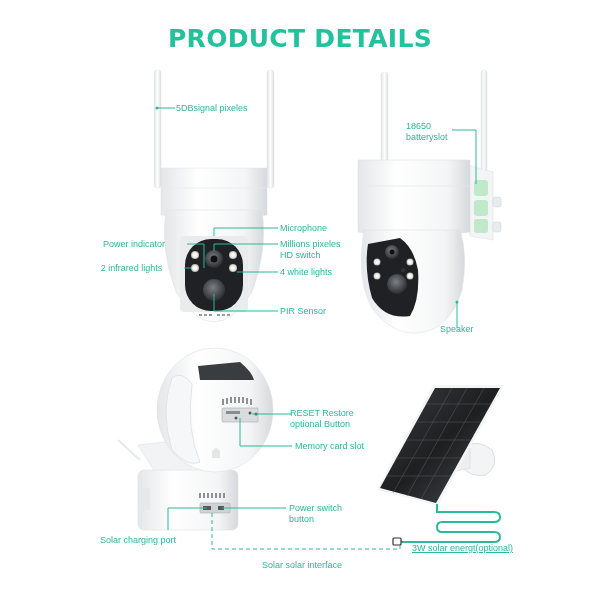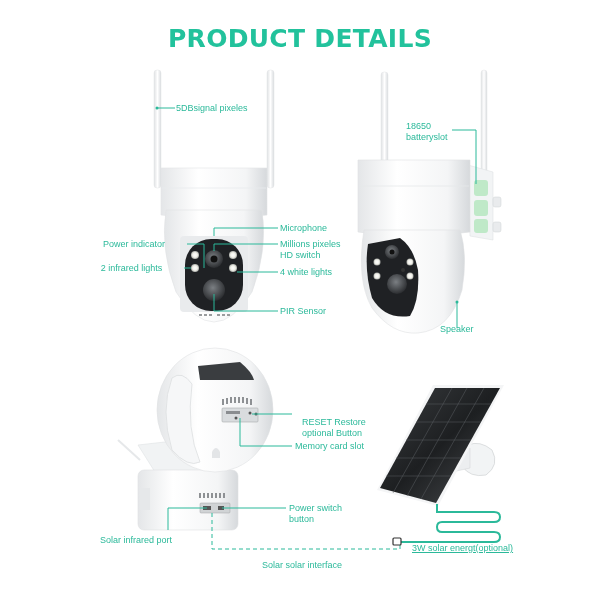--- a/index.html
+++ b/index.html
@@ -195,27 +195,27 @@
 <div class="lbl r" style="left:80px;top:263px;width:103px;">2 infrared lights</div>
 <div class="lbl" style="left:280px;top:267px;">4 white lights</div>
 <div class="lbl" style="left:280px;top:306px;">PIR Sensor</div>
 
 <div class="lbl c" style="left:406px;top:121px;width:44px;">
   <div>18650</div>
   <div>batteryslot</div>
 </div>
 <div class="lbl" style="left:440px;top:324px;">Speaker</div>
 
-<div class="lbl" style="left:302px;top:408px;margin-top:9px;">
+<div class="lbl" style="left:290px;top:408px;">
   <div>RESET Restore</div>
   <div>optional Button</div>
 </div>
 <div class="lbl" style="left:295px;top:441px;">Memory card slot</div>
 <div class="lbl" style="left:289px;top:503px;">
   <div>Power switch</div>
   <div>button</div>
 </div>
 <div class="lbl c" style="left:100px;top:535px;width:134px;">
-  <div>Solar infrared port</div>
+  <div>Solar charging port</div>
 </div>
 <div class="lbl" style="left:262px;top:560px;">Solar solar interface</div>
 
 <div class="lbl" style="left:412px;top:543px;text-decoration:underline;">3W solar energt(optional)</div>
 
 </body></html>

